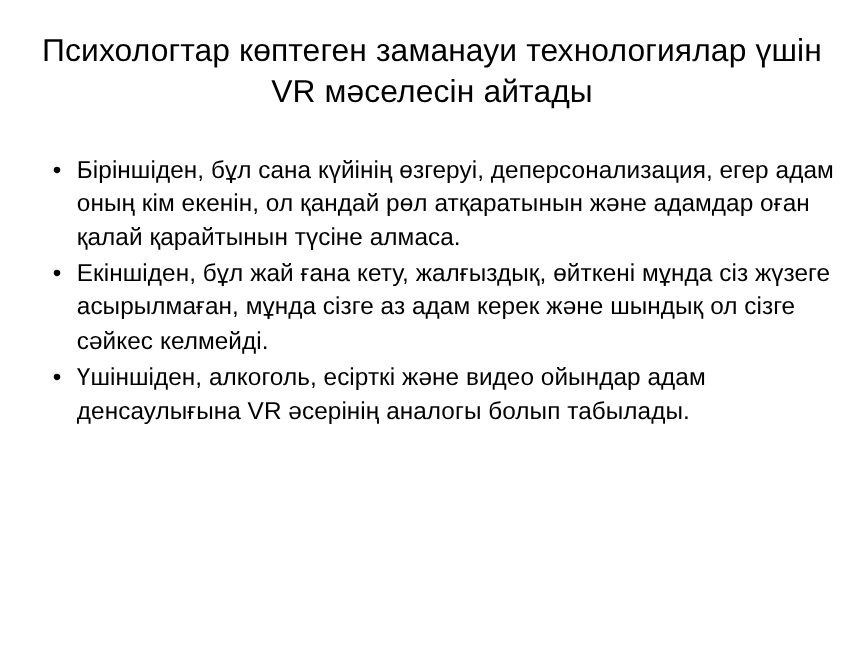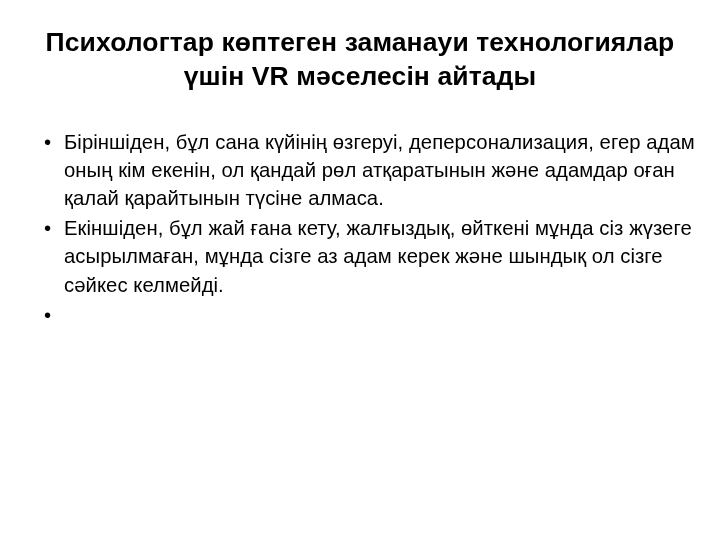--- a/index.html
+++ b/index.html
@@ -21,21 +21,21 @@
     box-sizing: border-box;
   }
   .slide-title {
     position: absolute;
     top: 26px;
     left: 30px;
     width: 660px;
     text-align: center;
     font-size: 26.5px;
     line-height: 1.27;
-    font-weight: bold;
+    font-weight: normal;
     letter-spacing: 0.1px;
   }
   .slide-body {
     position: absolute;
     top: 128px;
     left: 28px;
     width: 668px;
   }
   ul.bullet-list {
     list-style: none;
@@ -70,17 +70,18 @@
       <li>
         <span class="bullet-dot">•</span>
         <span>Біріншіден, бұл сана күйінің өзгеруі, деперсонализация, егер адам оның кім екенін, ол қандай рөл атқаратынын және адамдар оған қалай қарайтынын түсіне алмаса.</span>
       </li>
       <li>
         <span class="bullet-dot">•</span>
         <span>Екіншіден, бұл жай ғана кету, жалғыздық, өйткені мұнда сіз жүзеге асырылмаған, мұнда сізге аз адам керек және шындық ол сізге сәйкес келмейді.</span>
       </li>
       <li>
         <span class="bullet-dot">•</span>
+        <span>Үшіншіден, алкоголь, есірткі және видео ойындар адам денсаулығына VR әсерінің аналогы болып табылады.</span>
       </li>
     </ul>
   </div>
 
 </div>
 
 </body></html>

